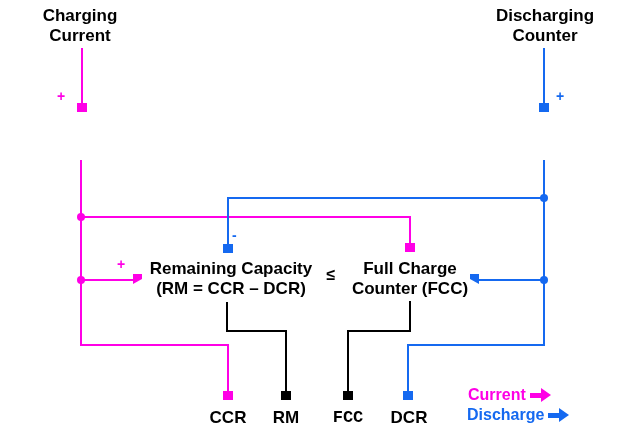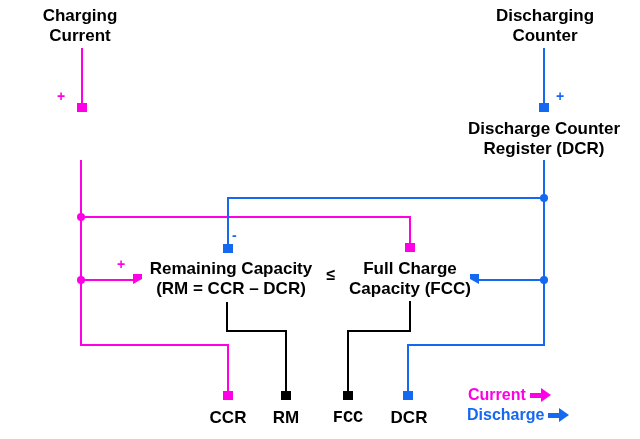--- a/index.html
+++ b/index.html
@@ -36,27 +36,25 @@
 </style>
 </head>
 <body>
 
 <div class="canvas">
 
   <div class="txt" style="left:10px; top:6px;  width:140px;">Charging
 Current</div>
   <div class="txt" style="left:475px;top:6px;  width:140px;">Discharging
 Counter</div>
-  <div class="txt" style="left:459px;top:119px;width:170px;">Discharge Counter
-Register (DCR)</div>
   <div class="txt" style="left:140px;top:259px;width:182px;">Remaining Capacity
 (RM = CCR – DCR)</div>
   <div class="comparator" style="left:319px;top:267px;width:24px;">≤</div>
   <div class="txt" style="left:344px;top:259px;width:132px;">Full Charge
-Capacity (FCC)</div>
+Counter (FCC)</div>
 
   <div class="sign fg-charge" style="left:57px; top:89px;">+</div>
   <div class="sign fg-discharge" style="left:556px;top:89px;">+</div>
   <div class="sign fg-discharge" style="left:232px;top:228px;">-</div>
   <div class="sign fg-charge" style="left:117px;top:257px;">+</div>
 
   <div class="v bg-charge" style="left:81px; top:48px; height:55px;"></div>
   <div class="head-down hd-charge" style="left:77px; top:103px;"></div>
   <div class="v bg-charge" style="left:80px; top:160px;height:186px;"></div>
   <div class="h bg-charge" style="left:80px; top:216px;width:331px;"></div>

